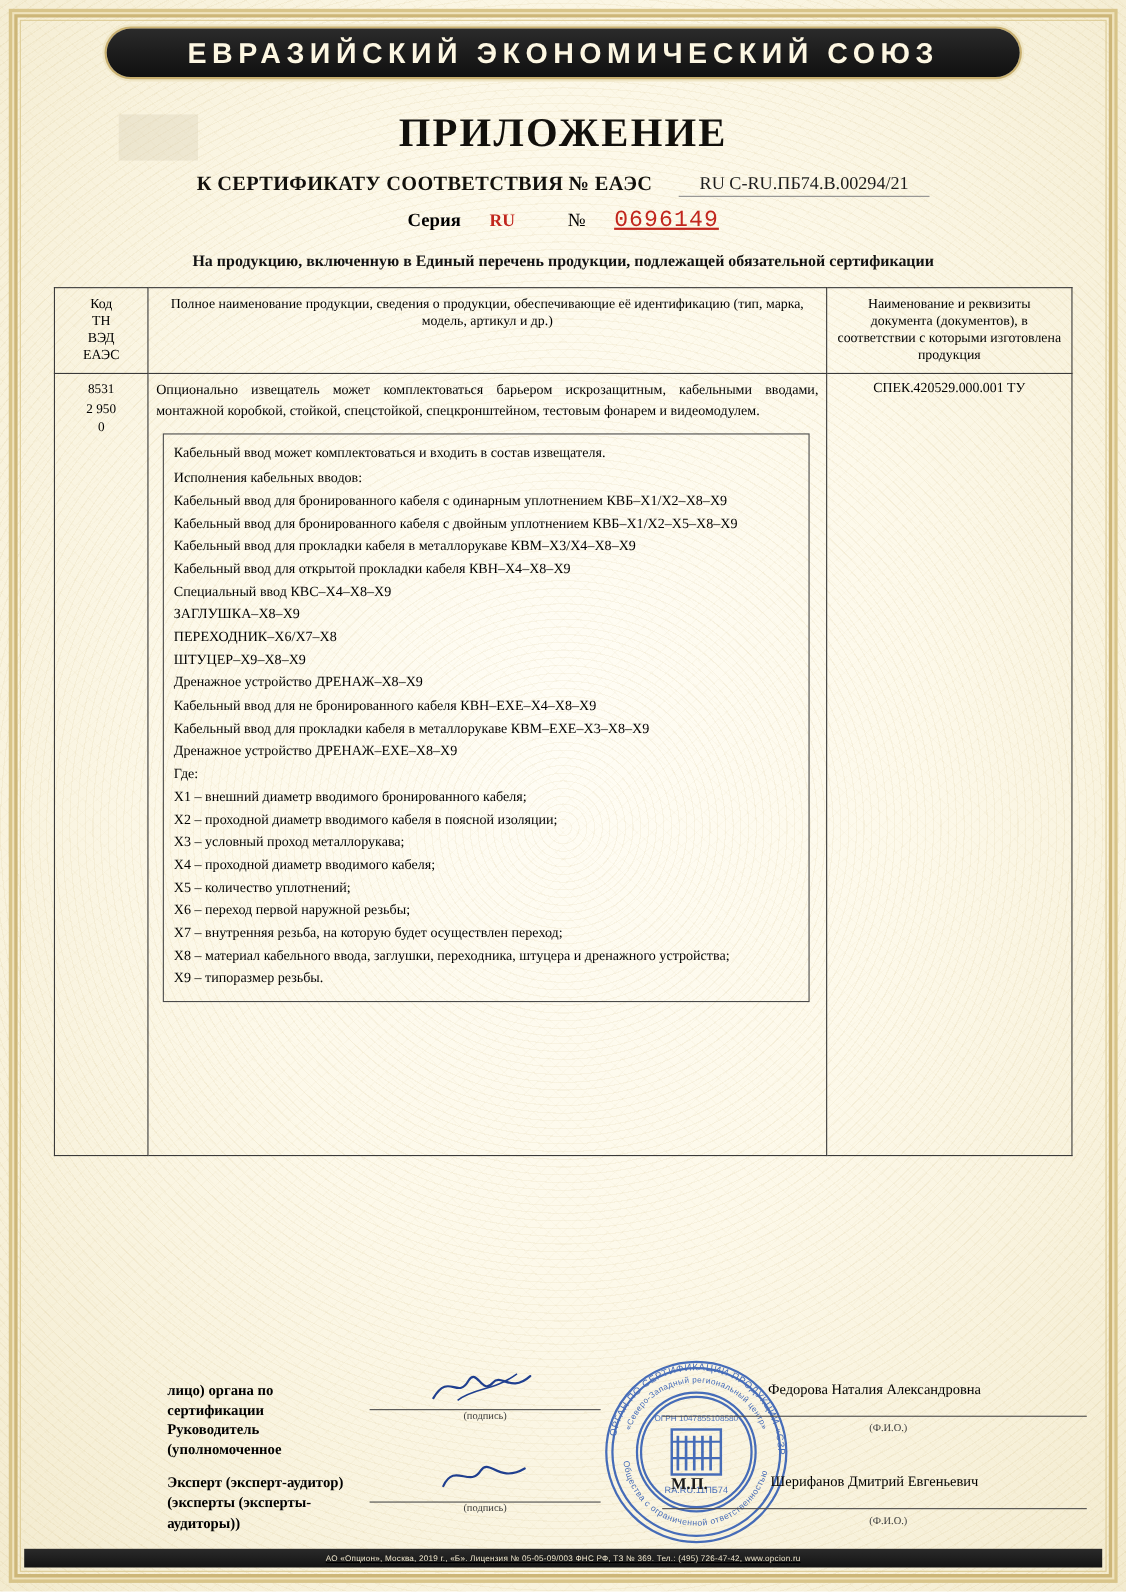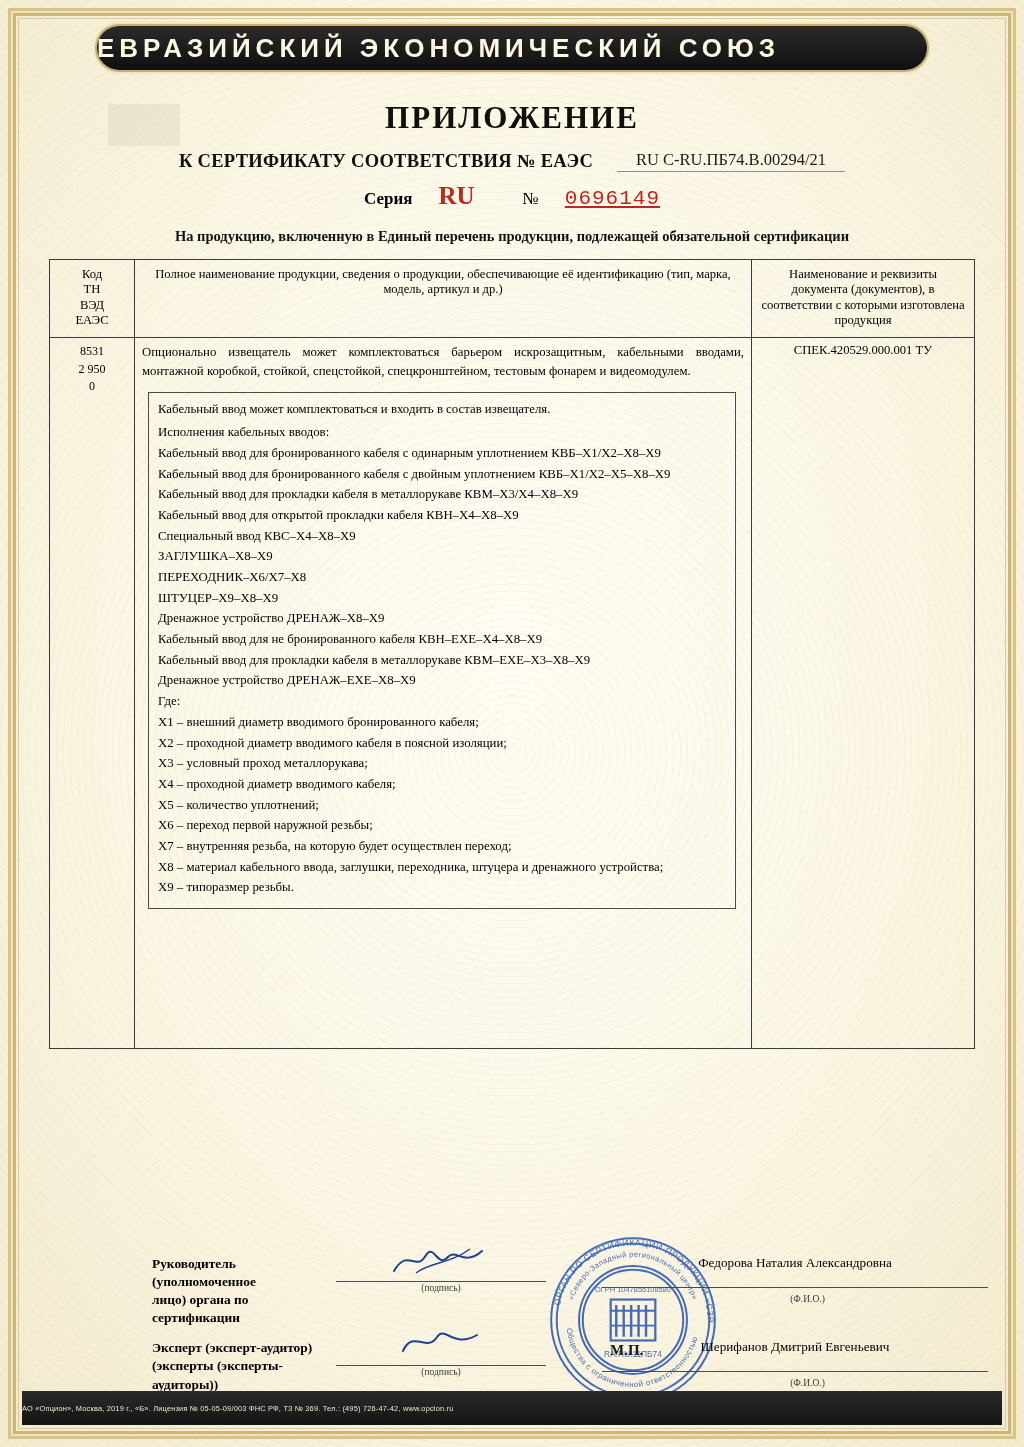--- a/index.html
+++ b/index.html
@@ -59,33 +59,34 @@
     height: 44px;
   }
   .banner {
     position: absolute;
     left: 0; top: 0; right: 0; bottom: 0;
     background: linear-gradient(180deg, #2b2b2b 0%, #1b1b1b 55%, #101010 100%);
     border-radius: 22px / 50%;
     box-shadow: 0 0 0 2px #c9b070, 0 0 0 4px #efe6c6;
     display: flex;
     align-items: center;
+    justify-content: center;
   }
   .banner-text {
     color: #fdf7e2;
     font-family: "Liberation Sans", sans-serif;
     font-weight: bold;
     font-size: 26px;
     letter-spacing: 5px;
     white-space: nowrap;
   }
 
   .title {
     text-align: center;
-    font-size: 31px;
+    font-size: 37px;
     font-weight: bold;
     letter-spacing: 2px;
     margin-top: 30px;
     color: #12100c;
   }
 
   .subtitle-row {
     display: flex;
     align-items: flex-end;
     justify-content: center;
@@ -113,21 +114,21 @@
     align-items: baseline;
     justify-content: center;
     margin-top: 10px;
     gap: 26px;
   }
   .series-label {
     font-size: 17px;
     font-weight: bold;
   }
   .series-value {
-    font-size: 25px;
+    font-size: 16px;
     font-weight: bold;
     color: #c1261d;
     font-family: "Liberation Serif", serif;
   }
   .num-sign {
     font-size: 17px;
     margin-left: 22px;
   }
   .num-value {
     font-size: 21px;
@@ -285,24 +286,26 @@
     color: #1a1a1a;
     font-family: "Liberation Serif", serif;
   }
 
   
   .footer-bar {
     position: absolute;
     left: 22px;
     right: 22px;
     bottom: 22px;
-    height: 34px;
+    height: 17px;
     background: linear-gradient(180deg, #2a2a2a, #141414);
     display: flex;
     align-items: center;
+    justify-content: center;
+    text-decoration: underline;
   }
   .footer-bar span {
     color: #efe7cd;
     font-size: 7.4px;
     font-family: "Liberation Sans", sans-serif;
     letter-spacing: 0.2px;
   }
 
   .watermark-block {
     position: absolute;
@@ -434,22 +437,22 @@
       <text x="100" y="70" text-anchor="middle" font-size="8" font-family="&quot;Liberation Sans&quot;, sans-serif">ОГРН 1047855108580</text>
     </g>
   </svg>
 
   <div class="mp">М.П.</div>
 
   <div class="sign-area">
 
     <div class="sign-row">
       <div class="sign-role">
+        <div>лицо) органа по сертификации</div>
         <div>Руководитель (уполномоченное</div>
-        <div>лицо) органа по сертификации</div>
       </div>
       <div class="sign-slot">
         <svg class="scribble" width="110" height="34" viewBox="0 0 110 34">
           <path d="M8,28 C22,4 30,30 40,12 C48,0 52,26 62,14 C70,5 78,24 96,8" fill="none" stroke="#1f3f8f" stroke-width="2" stroke-linecap="round"></path>
           <path d="M30,30 C46,18 62,22 84,6" fill="none" stroke="#1f3f8f" stroke-width="1.4"></path>
         </svg>
         <div class="sign-line"></div>
         <div class="sign-caption">(подпись)</div>
       </div>
       <div class="sign-name">

